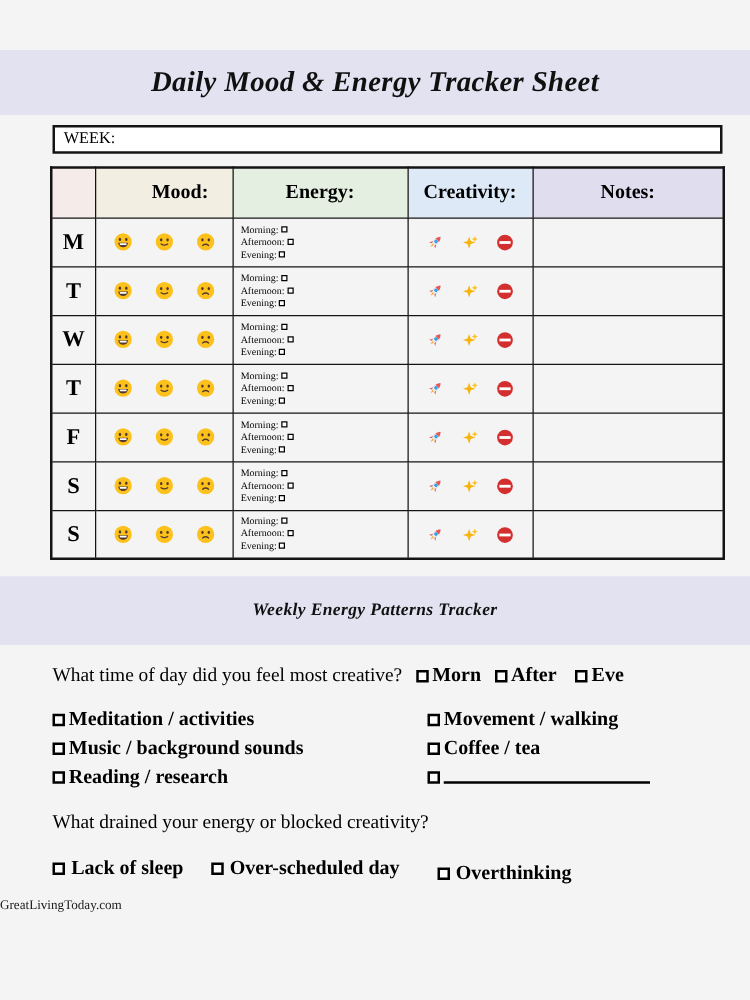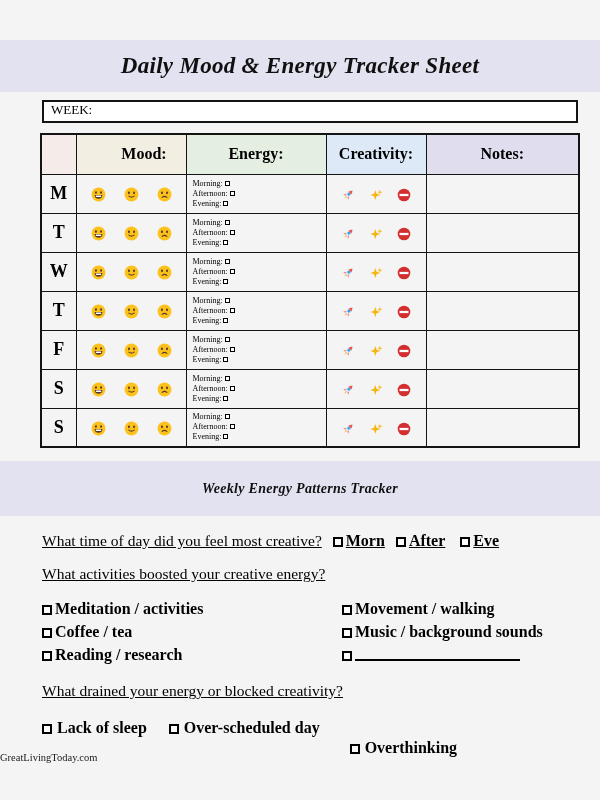--- a/index.html
+++ b/index.html
@@ -38,37 +38,37 @@
   td.day-cell{text-align:center;font-weight:bold;font-size:18px;}
   td.mood-cell{text-align:center;}
   td.mood-cell .icon{display:inline-block;margin:0 9px;vertical-align:middle;}
   td.energy-cell{vertical-align:middle;padding-left:6px;font-size:8px;line-height:10px;}
   .mini-cb{display:inline-block;width:5px;height:5px;border:1px solid #000;background:#fff;margin-left:2px;vertical-align:0px;}
   td.creativity-cell{text-align:center;}
   td.creativity-cell .icon{display:inline-block;margin:0 7px;vertical-align:middle;}
   .icon svg{display:block;}
 
   .content{margin:0 22px 0 42px;}
-  .q-line{margin-top:14px;font-size:15.5px;line-height:22px;text-decoration:underline;}
+  .q-line{margin-top:14px;font-size:15.5px;line-height:22px;}
   #q-boost{margin-top:11px;}
   #q-drain{margin-top:14px;}
 
   .cb{display:inline-block;width:10px;height:10px;border:2px solid #000;background:#fcfcfc;vertical-align:-1px;margin-right:3px;}
   .opt{font-weight:bold;font-size:16px;white-space:nowrap;}
   #time-options .opt{margin-left:11px;}
   #time-options .opt:last-child{margin-left:15px;}
 
   .boost-grid{margin-top:12px;display:grid;grid-template-columns:300px auto;font-weight:bold;font-size:15.5px;line-height:23px;}
   .blank-line{display:inline-block;width:165px;border-bottom:2px solid #000;height:12px;vertical-align:-1px;}
 
   .drain-row{margin-top:17px;font-size:16px;}
   .drain-row .opt{margin-right:0;}
   .drain-row .opt:nth-child(1){margin-right:22px;}
   .drain-row .opt:nth-child(2){margin-right:30px;}
-  .drain-row .opt:nth-child(3){position:relative;top:20px;}
+  .drain-row .opt:nth-child(3){position:relative;top:4px;}
   .drain-row .cb{margin-right:5px;}
 
   .footer{margin-top:15px;font-size:10.5px;color:#1a1a1a;}
 </style>
 </head>
 <body>
 
 <div class="banner" id="banner1">
   <h1>Daily Mood &amp; Energy Tracker Sheet</h1>
 </div>
@@ -393,26 +393,25 @@
 </table>
 
 <div class="banner" id="banner2">
   <h2>Weekly Energy Patterns Tracker</h2>
 </div>
 
 <div class="content">
   <div class="q-line">
     <span>What time of day did you feel most creative?</span><span id="time-options"><span class="opt"><span class="cb"></span><span>Morn</span></span><span class="opt"><span class="cb"></span><span>After</span></span><span class="opt"><span class="cb"></span><span>Eve</span></span></span>
   </div>
-  <div class="q-line" id="q-boost">What activities boosted your creative energy?</div>
   <div class="boost-grid" id="boost-grid">
       <span class="opt"><span class="cb"></span><span>Meditation / activities</span></span>
       <span class="opt"><span class="cb"></span><span>Movement / walking</span></span>
+      <span class="opt"><span class="cb"></span><span>Music / background sounds</span></span>
       <span class="opt"><span class="cb"></span><span>Coffee / tea</span></span>
-      <span class="opt"><span class="cb"></span><span>Music / background sounds</span></span>
       <span class="opt"><span class="cb"></span><span>Reading / research</span></span>
       <span class="opt"><span class="cb"></span><span class="blank-line"></span></span>
     </div>
   <div class="q-line" id="q-drain">What drained your energy or blocked creativity?</div>
   <div class="drain-row" id="drain-row"><span class="opt"><span class="cb"></span><span>Lack of sleep</span></span><span class="opt"><span class="cb"></span><span>Over-scheduled day</span></span><span class="opt"><span class="cb"></span><span>Overthinking</span></span></div>
 </div>
 
 <div class="footer">GreatLivingToday.com</div>
 
 </body></html>

